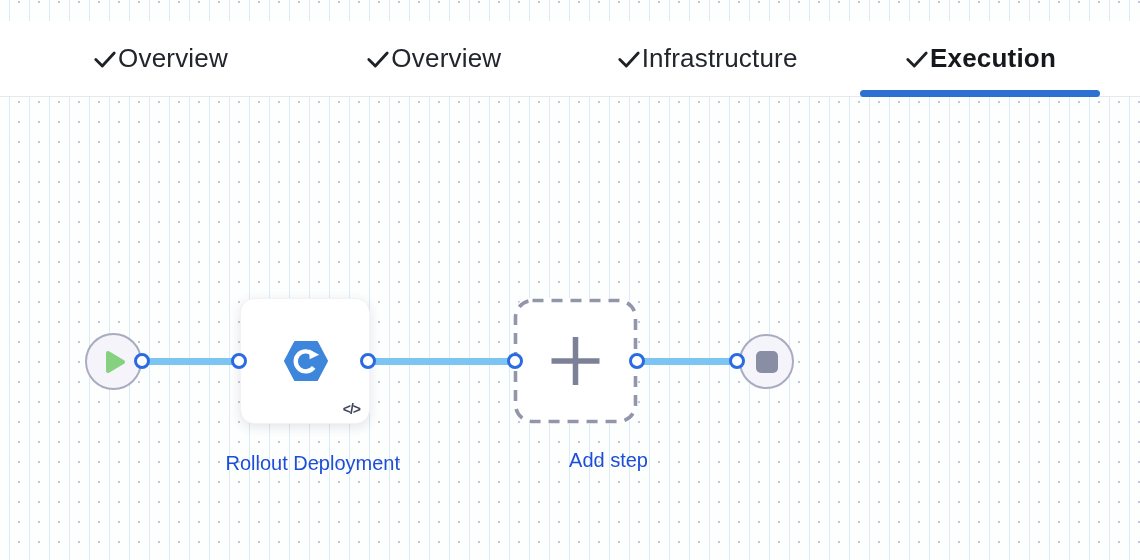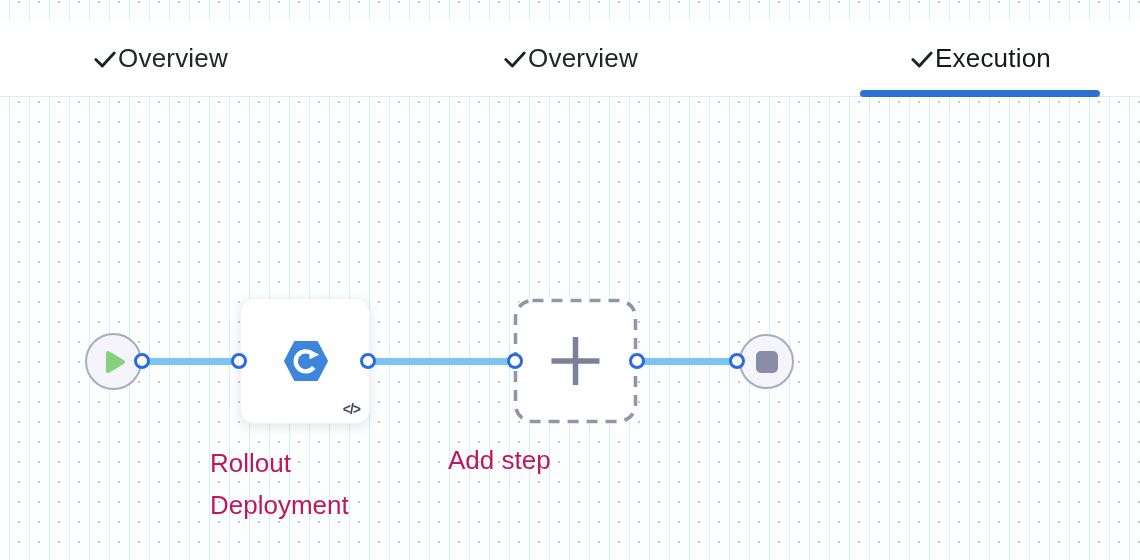--- a/index.html
+++ b/index.html
@@ -25,21 +25,21 @@
     padding: 0 40px;
     z-index: 50;
   }
   .tab {
     position: relative; height: 100%; width: 240px;
     display: flex; align-items: center; justify-content: center; 
     cursor: pointer;
     color: #21262c; font-size: 26px; font-weight: 400;
     letter-spacing: 0.2px;
   }
-  .tab.active { font-weight: 400; color: #15181c; }
+  .tab.active { font-weight: 700; color: #15181c; }
   .tab .check { width: 26px; height: 26px; flex: 0 0 auto; }
   .tab .check path { stroke: #1d2227; stroke-width: 2.6; fill: none;
     stroke-linecap: round; stroke-linejoin: round; }
   .tab .underline {
     position: absolute; left: 0; right: 0; bottom: -1px; height: 7px;
     border-radius: 4px; background: var(--accent, #2e6fd2);
   }
 
   
   .edge {
@@ -75,22 +75,22 @@
     font-family: "Liberation Sans", sans-serif;
   }
 
   .add-step-box {
     position: absolute; left: 513px; top: 298px; width: 125px; height: 126px;
     z-index: 10; cursor: pointer; background: #ffffff; border-radius: 18px;
   }
   .add-step-box svg { position: absolute; left: 0; top: 0; }
 
   .node-label {
-    position: absolute; text-align: left;
-    font-size: 26px; line-height: 42px; color: #be185d; z-index: 8;
+    position: absolute; text-align: right;
+    font-size: 20px; line-height: 42px; color: #1d4ed8; z-index: 8;
   }
   #rollout-label { left: 210px; top: 442px; width: 190px; }
   #addstep-label { left: 448px; top: 440px; width: 200px; line-height: 40px; }
 </style>
 </head>
 <body>
 
 <div class="tabbar">
 
   <div class="tab">
@@ -100,20 +100,26 @@
     <span>Overview</span>
   </div>
 
   <div class="tab">
     <svg class="check" viewBox="0 0 24 24">
       <path d="M3.5 12.5 L9.5 18.5 L20.5 6.5"></path>
     </svg>
     <span>Overview</span>
   </div>
 
+  <div class="tab">
+    <svg class="check" viewBox="0 0 24 24">
+      <path d="M3.5 12.5 L9.5 18.5 L20.5 6.5"></path>
+    </svg>
+    <span>Infrastructure</span>
+  </div>
 
   <div class="tab active">
     <svg class="check" viewBox="0 0 24 24">
       <path d="M3.5 12.5 L9.5 18.5 L20.5 6.5"></path>
     </svg>
     <span>Execution</span>
     <div class="underline"></div>
   </div>
 </div>
 

